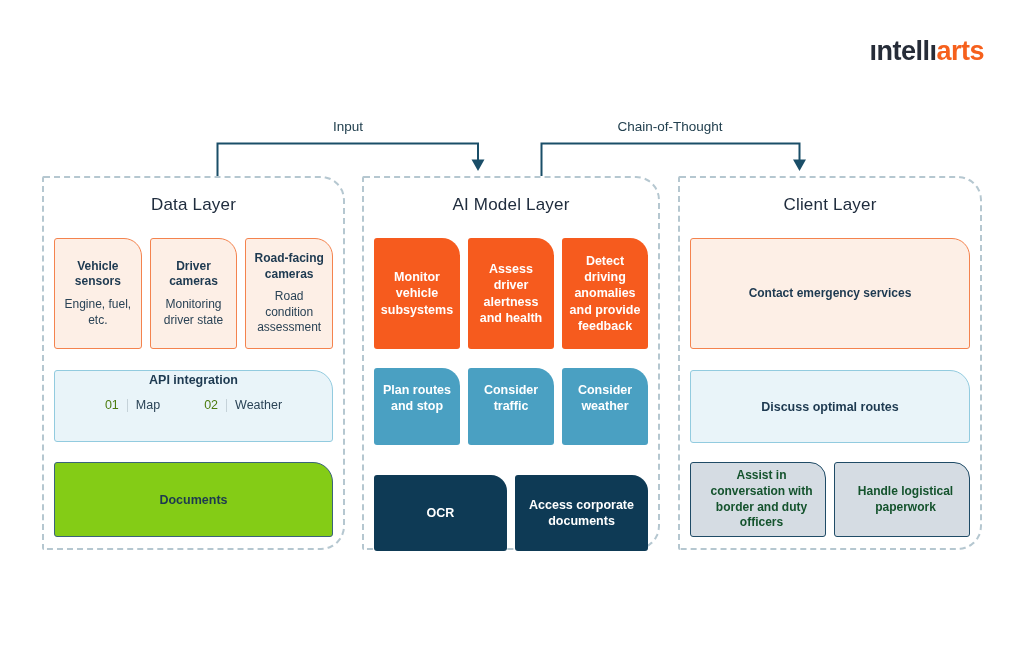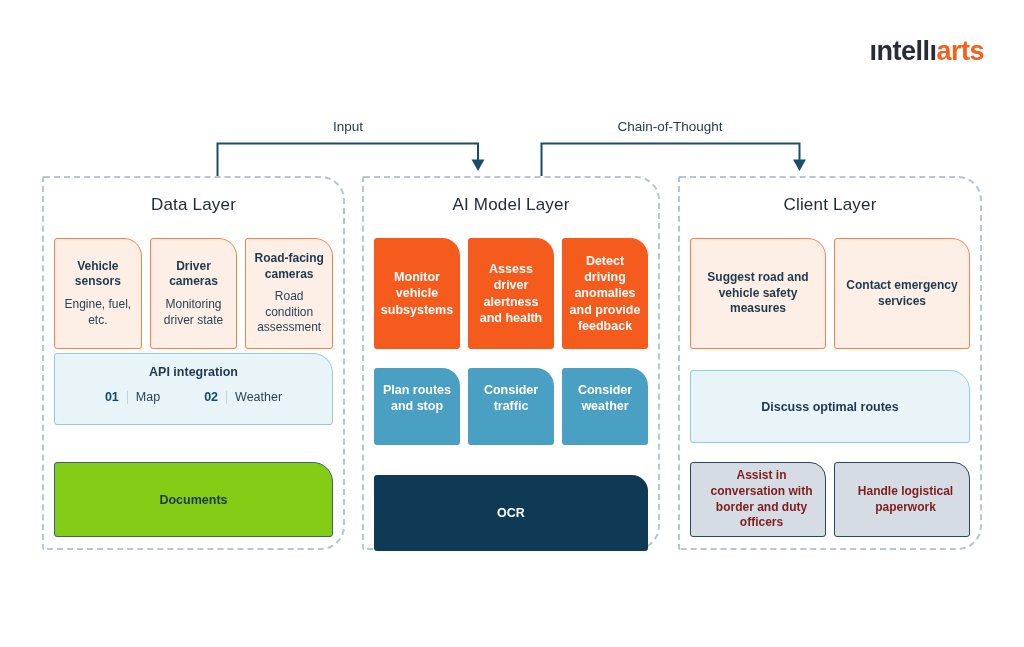--- a/index.html
+++ b/index.html
@@ -34,32 +34,32 @@
         font-size:12px;line-height:1.3;padding:6px 5px;border-radius:3px 18px 3px 3px;}
   .card .card-title{font-weight:700;color:#1d3950;margin-bottom:7px;}
   .card .card-sub{font-weight:400;color:#2a4356;}
 
   .peach{background:#fdefe6;border:1.5px solid #f4834e;}
   .peach.solo{font-weight:700;color:#1d3950;}
   .orange{background:#f65b1e;color:#ffffff;font-weight:700;font-size:12.5px;}
   .teal{background:#4aa0c2;color:#ffffff;font-weight:700;font-size:12.5px;
         justify-content:flex-start;padding-top:14px;}
   .navy{background:#0e3a55;color:#ffffff;font-weight:700;font-size:12.5px;}
-  .gray{background:#d5dce3;border:1.5px solid #1f4b66;font-weight:700;color:#7f1d1d;
+  .gray{background:#d5dce3;border:1.5px solid #1f4b66;font-weight:700;color:#14532d;
         border-radius:3px 16px 3px 3px;padding-left:12px;}
 
   .bigbox{position:absolute;left:10px;right:10px;box-sizing:border-box;
           border-radius:3px 20px 3px 3px;display:flex;flex-direction:column;
           justify-content:center;align-items:center;text-align:center;
           font-size:12.5px;font-weight:700;color:#1d3950;}
-  .apibox{top:175px;height:72px;background:#e9f4f9;border:1.5px solid #92cbdf;
-          justify-content:flex-start;padding-top:11px;}
+  .apibox{top:192px;height:72px;background:#e9f4f9;border:1.5px solid #92cbdf;
+          justify-content:flex-start;padding-top:2px;}
   .api-items{display:flex;gap:44px;margin-top:11px;font-weight:400;font-size:12.5px;}
   .api-item{display:flex;align-items:center;gap:8px;color:#2a4356;}
-  .api-num{color:#0c4a6e;font-weight:700;}
+  .api-num{color:#4d7c0f;font-weight:400;}
   .api-div{width:1px;height:13px;background:#c5d2d9;display:inline-block;}
   .docsbox{top:284px;height:75px;background:#84cc16;border:1.5px solid #3a637a;}
   .widebox{top:192px;height:73px;background:#e9f4f9;border:1.5px solid #92cbdf;}
 </style>
 </head>
 <body>
 
 <div class="stage">
 
   <div class="logo"><span>ıntellı</span><span class="accent">arts</span></div>
@@ -123,28 +123,28 @@
     </div>
 
     <div class="row row2">
       <div class="card teal">Plan routes and stop</div>
       <div class="card teal">Consider traffic</div>
       <div class="card teal">Consider weather</div>
     </div>
 
     <div class="row rowB">
       <div class="card navy" style="border-radius:3px 16px 3px 3px;">OCR</div>
+      <div class="card navy" style="border-radius:3px 16px 3px 3px;">Access corporate documents</div>
     </div>
   </section>
 
   <section class="panel" style="left:678px;width:304px;">
     <h2>Client Layer</h2>
 
     <div class="row row1">
-      <div class="card peach solo">Suggest road and vehicle safety measures</div>
       <div class="card peach solo">Contact emergency services</div>
     </div>
 
     <div class="bigbox widebox">
       <span>Discuss optimal routes</span>
     </div>
 
     <div class="row rowB" style="top:284px;height:75px;">
       <div class="card gray">Assist in conversation with border and duty officers</div>
       <div class="card gray">Handle logistical paperwork</div>

